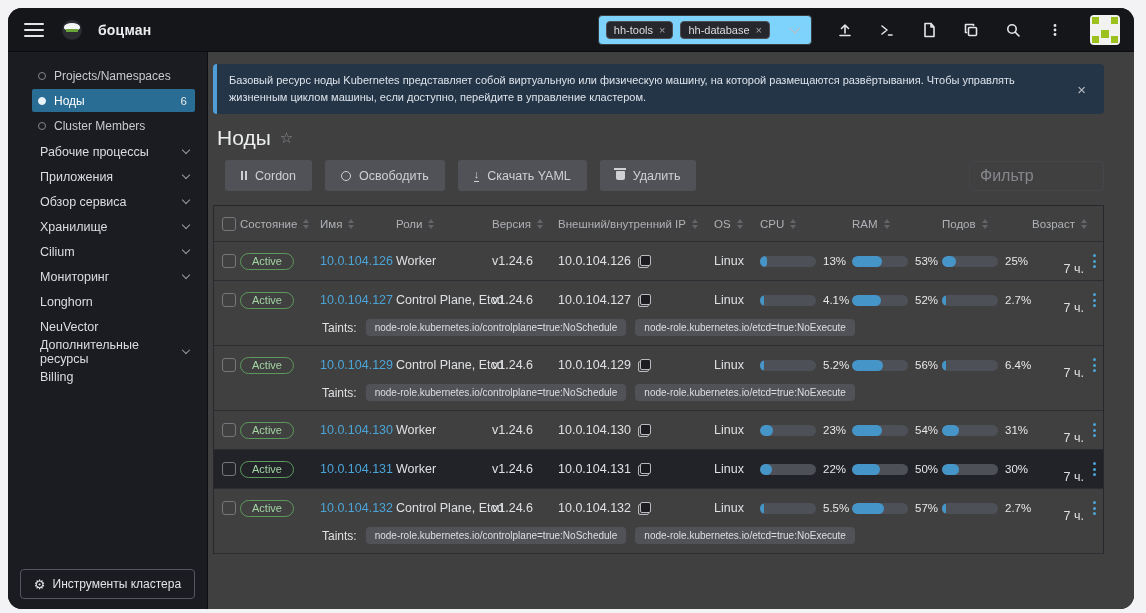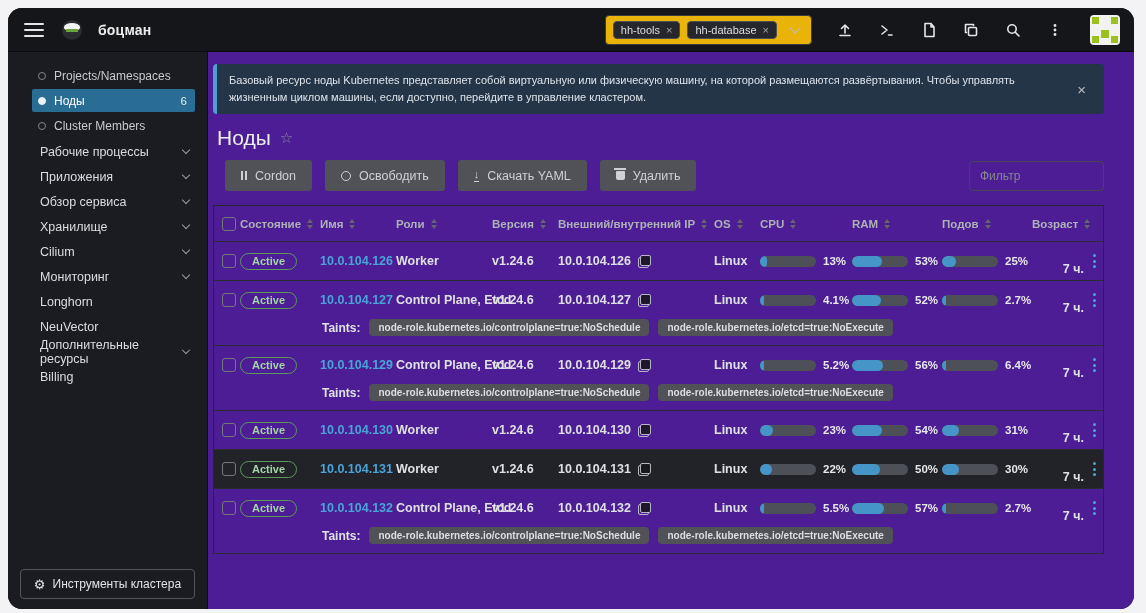--- a/index.html
+++ b/index.html
@@ -9,21 +9,21 @@
   
   .topbar { height:44px; flex:0 0 44px; background:#15161a; display:flex; align-items:center; padding:0 14px 0 16px; border-bottom:1px solid #0b0c0f; }
   .burger { width:20px; height:14px; display:flex; flex-direction:column; justify-content:space-between; cursor:pointer; margin-right:18px; }
   .burger i { height:2px; background:#e4e5e8; border-radius:1px; }
   .logo { display:flex; align-items:center; gap:16px; }
   .logo-badge { width:20px; height:20px; border-radius:50%; background:#2b2d33; position:relative; overflow:hidden; }
   .logo-badge:before { content:""; position:absolute; left:2px; right:2px; top:3px; height:8px; background:#f5f6f7; border-radius:50% 50% 40% 40%; }
   .logo-badge:after { content:""; position:absolute; left:4px; right:4px; top:9px; height:3px; background:#6aa53a; }
   .logo-text { color:#eceded; font-size:14px; font-weight:700; letter-spacing:.2px; }
   .top-right { margin-left:auto; display:flex; align-items:center; gap:24px; }
-  .ns-select { height:30px; border:1px solid #393b41; background:#eab308; border-radius:4px; display:flex; align-items:center; padding:0 12px 0 7px; min-width:178px;text-align:right; }
+  .ns-select { height:30px; border:1px solid #393b41; background:#7dd3fc; border-radius:4px; display:flex; align-items:center; gap:7px; padding:0 12px 0 7px; min-width:178px;text-align:right; }
   .ns-tag { display:flex; align-items:center; gap:6px; border:1px solid #4c4e55; background:#26272c; border-radius:4px; padding:2px 7px; color:#dcdde0; font-size:11px; white-space:nowrap; }
   .ns-tag .x { color:#a3a5ab; font-size:11px; cursor:pointer; }
   .chev { width:8px; height:8px; border-right:1.6px solid #b9bbc0; border-bottom:1.6px solid #b9bbc0; transform:rotate(45deg); margin-left:14px; margin-top:-4px; }
   .tico { width:18px; height:18px; display:flex; align-items:center; justify-content:center; cursor:pointer; }
   .tico svg { display:block; }
   .avatar { width:30px; height:30px; background:#f2f3f1; border-radius:4px; position:relative; margin-left:2px; }
   .avatar i { position:absolute; width:7px; height:7px; background:#9cc11e; }
   .avatar i:nth-child(1){ left:2px; top:2px; } .avatar i:nth-child(2){ right:2px; top:2px; }
   .avatar i:nth-child(3){ left:2px; bottom:2px; } .avatar i:nth-child(4){ right:2px; bottom:2px; }
   .avatar i:nth-child(5){ left:11px; top:15px; width:8px; height:8px; }
@@ -42,40 +42,40 @@
   .dot { width:8px; height:8px; border:1.4px solid #84868c; border-radius:50%; flex:0 0 8px; }
   .nav-child.sel .dot { border-color:#e9f2f7; background:#e9f2f7; }
   .folder { width:10px; height:7px; background:#84868c; border-radius:1px; position:relative; flex:0 0 10px; }
   .folder:before { content:""; position:absolute; left:0; top:-2px; width:5px; height:2px; background:#84868c; border-radius:1px 1px 0 0; }
   .nav-count { margin-left:auto; font-size:11.5px; color:#e8e9eb; }
   .side-foot { flex:0 0 auto; }
   .tools-btn { width:100%; height:30px; border:1px solid #55575f; border-radius:4px; background:transparent; color:#e2e3e6; font-size:12px; display:flex; align-items:center; justify-content:center; gap:7px; cursor:pointer; font-family:inherit; }
   .gear { font-size:13px; color:#e2e3e6; line-height:1; }
 
   
-  .main { flex:1; min-width:0; padding:12px 30px 13px 5px; background:#4c1d95; }
+  .main { flex:1; min-width:0; padding:12px 30px 13px 5px; background:#404040; }
   .banner { background:#253548; border-left:4px solid #4f9ed8; border-radius:4px; padding:8px 14px 8px 12px; display:flex; align-items:center; gap:12px; }
   .banner-text { flex:1; color:#dde3ea; font-size:11px; line-height:1.55; }
   .banner-x { color:#b9bcc1; font-size:15px; cursor:pointer; padding:0 4px; }
   .title-row { display:flex; align-items:center; gap:9px; margin:12px 0 10px 4px; }
   .title { color:#eceded; font-size:21px; font-weight:500; }
   .star { color:#8a8c92; font-size:15px; cursor:pointer; }
   .toolbar { display:flex; align-items:center; margin:0 0 14px 12px; gap:26px; }
   .abtn { height:31px; padding:0 16px; background:#515257; border:none; border-radius:3px; color:#cfd0d3; font-size:12.5px; display:flex; align-items:center; gap:8px; cursor:pointer; font-family:inherit; }
   .ic-pause { display:inline-flex; gap:2px; }
   .ic-pause i { width:2px; height:9px; background:#cfd0d3; display:block; }
   .ic-circle { width:10px; height:10px; border:1.5px solid #cfd0d3; border-radius:50%; display:inline-block; }
   .ic-down { font-size:11px; line-height:1; border-bottom:1.5px solid #cfd0d3; padding-bottom:1px; }
   .ic-trash { width:9px; height:9px; background:#cfd0d3; border-radius:1px 1px 2px 2px; position:relative; display:inline-block; }
   .ic-trash:before { content:""; position:absolute; top:-3px; left:-1.5px; right:-1.5px; height:1.5px; background:#cfd0d3; }
-  .filter { margin-left:auto; width:135px; height:30px; background:transparent; border:1px solid #44464c; border-radius:4px; color:#e4e5e8; font-size:12px; padding:0 10px; font-family:inherit; outline:none; }
+  .filter { margin-left:auto; width:135px; height:30px; background:transparent; border:1px solid #44464c; border-radius:4px; color:#e4e5e8; font-size:16px; padding:0 10px; font-family:inherit; outline:none; }
   .filter::placeholder { color:#85878d; }
 
   
-  .table { border:1px solid #26282e; border-bottom:none;font-weight:bold; }
+  .table { border:1px solid #26282e; border-bottom:none; }
   .grid { display:grid; grid-template-columns:26px 80px 76px 96px 66px 156px 46px 92px 90px 90px 58px 26px; align-items:center; }
   .thead { height:36px; border-bottom:1px solid #2b2d33; }
   .th { color:#aeb1b6; font-size:11.5px; display:flex; align-items:center; }
   .sort { display:inline-flex; flex-direction:column; gap:2px; margin-left:6px; }
   .sort i { width:0; height:0; border-left:3.5px solid transparent; border-right:3.5px solid transparent; }
   .sort .u { border-bottom:4px solid #63656b; }
   .sort .d { border-top:4px solid #63656b; }
   .checkbox { width:14px; height:14px; border:1px solid #75777d; border-radius:3px; margin-left:8px; display:inline-block; cursor:pointer; }
   .trow { border-bottom:1px solid #2b2d33; }
   .trow.hl { background:#212329; }

